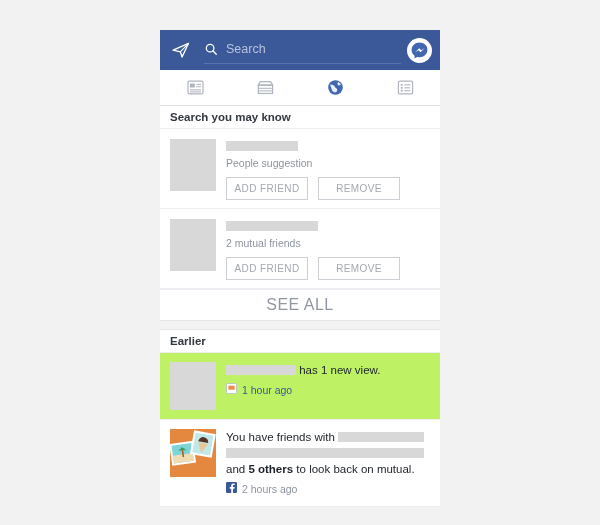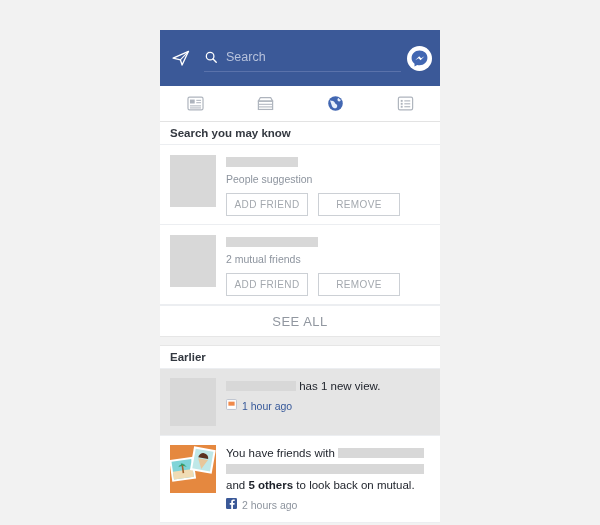--- a/index.html
+++ b/index.html
@@ -19,21 +19,21 @@
     left: 160px;
     top: 30px;
     width: 280px;
     background: #ffffff;
     overflow: hidden;
   }
 
   
   .app-header {
     background: #3b5998;
-    height: 56px;
+    height: 40px;
     display: flex;
     align-items: center;
     padding: 0 8px;
     box-sizing: border-box;
   }
   .send-icon {
     width: 26px;
     height: 26px;
     display: flex;
     align-items: center;
@@ -164,35 +164,35 @@
     width: 82px;
     text-align: center;
     font-family: "Liberation Sans", sans-serif;
     box-sizing: border-box;
   }
   .see-all {
     height: 30px;
     display: flex;
     align-items: center;
     justify-content: center;
-    font-size: 13px;
+    font-size: 16px;
     letter-spacing: 0.5px;
     color: #9197a0;
     background: #ffffff;
     border-top: 1px solid #eceef1;
   }
 
   
   .notif {
     display: flex;
     padding: 9px 10px;
     background: #ffffff;
     border-bottom: 1px solid #eceef1;
   }
-  .notif.unread { background: #e5e5e5; }
+  .notif.unread { background: #bef264; }
   .notif-thumb {
     width: 46px;
     height: 48px;
     flex: 0 0 auto;
     background: #d8d8d8;
     overflow: hidden;
   }
   .notif-body {
     margin-left: 10px;
     flex: 1 1 auto;

